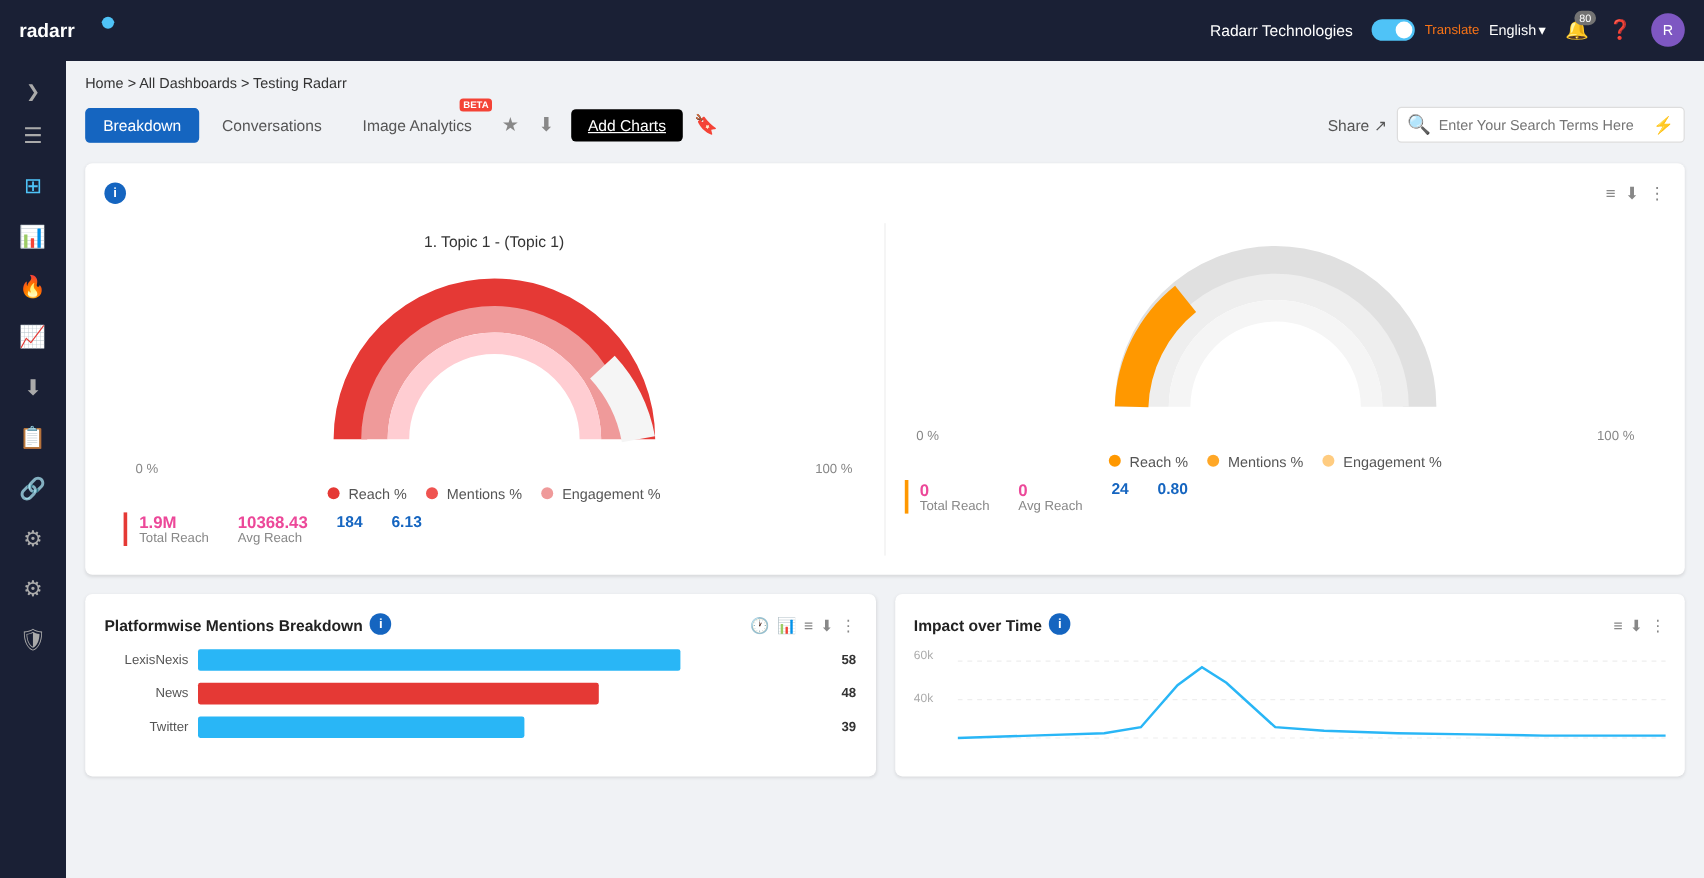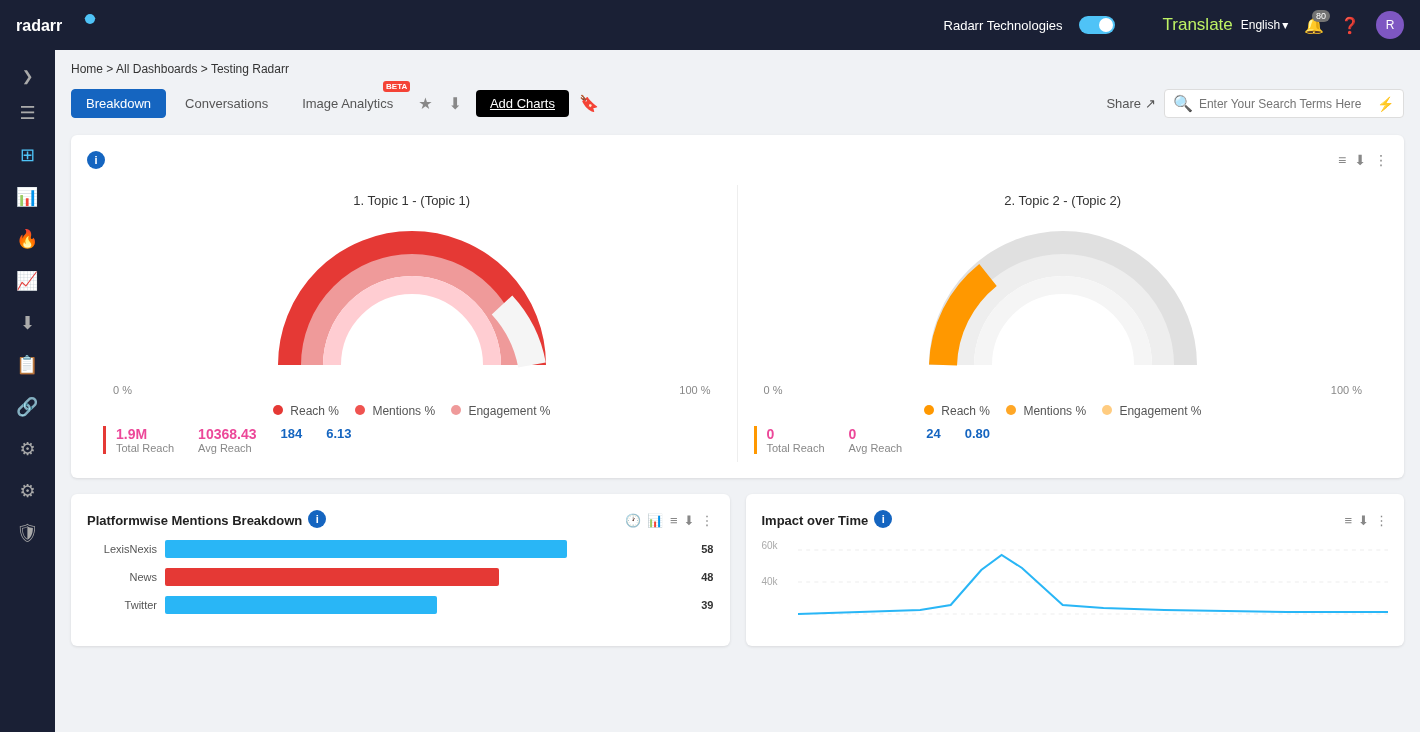--- a/index.html
+++ b/index.html
@@ -7,21 +7,21 @@
 
     
     .topnav {
       display: flex; align-items: center; background: #1a2035; height: 50px;
       padding: 0 16px; gap: 16px; position: fixed; top: 0; left: 0; right: 0; z-index: 100;
     }
     .logo { display: flex; align-items: flex-end; gap: 6px; margin-right: 20px; }
     .topnav-spacer { flex: 1; }
     .topnav-company { color: white; font-size: 13px; }
     .translate-section { display: flex; align-items: center; gap: 8px; }
-    .translate-label { color: #bef264; font-size: 17px; margin-left: 40px; }
+    .translate-label { color: #f97316; font-size: 11px; }
     .toggle-switch {
       width: 36px; height: 18px; background: #4fc3f7; border-radius: 9px;
       position: relative; cursor: pointer;
     }
     .toggle-switch::after {
       content: ''; position: absolute; width: 14px; height: 14px;
       background: white; border-radius: 50%; top: 2px; right: 2px;
     }
     .lang-select { color: white; font-size: 12px; background: none; border: none; cursor: pointer; display: flex; align-items: center; gap: 2px; }
     .topnav-icon { color: #aaa; font-size: 16px; cursor: pointer; position: relative; }
@@ -280,21 +280,20 @@
           <div class="metric-item">
             <span class="metric-sub">184</span>
           </div>
           <div class="metric-item">
             <span class="metric-sub">6.13</span>
           </div>
         </div>
       </div>
 
       <div class="topic-section">
-        <div class="topic-title">2. Topic 2 - (Topic 2)</div>
         <div class="semicircle-wrap">
           <svg width="280" height="155" viewBox="0 0 280 155">
 
             <path d="M20,145 A120,120 0 0,1 260,145" fill="none" stroke="#e0e0e0" stroke-width="28"></path>
 
             <path d="M40,145 A100,100 0 0,1 240,145" fill="none" stroke="#eeeeee" stroke-width="22"></path>
 
             <path d="M60,145 A80,80 0 0,1 220,145" fill="none" stroke="#f5f5f5" stroke-width="18"></path>
 
             <path d="M20,145 A120,120 0 0,1 65,55" fill="none" stroke="#ff9800" stroke-width="28"></path>

